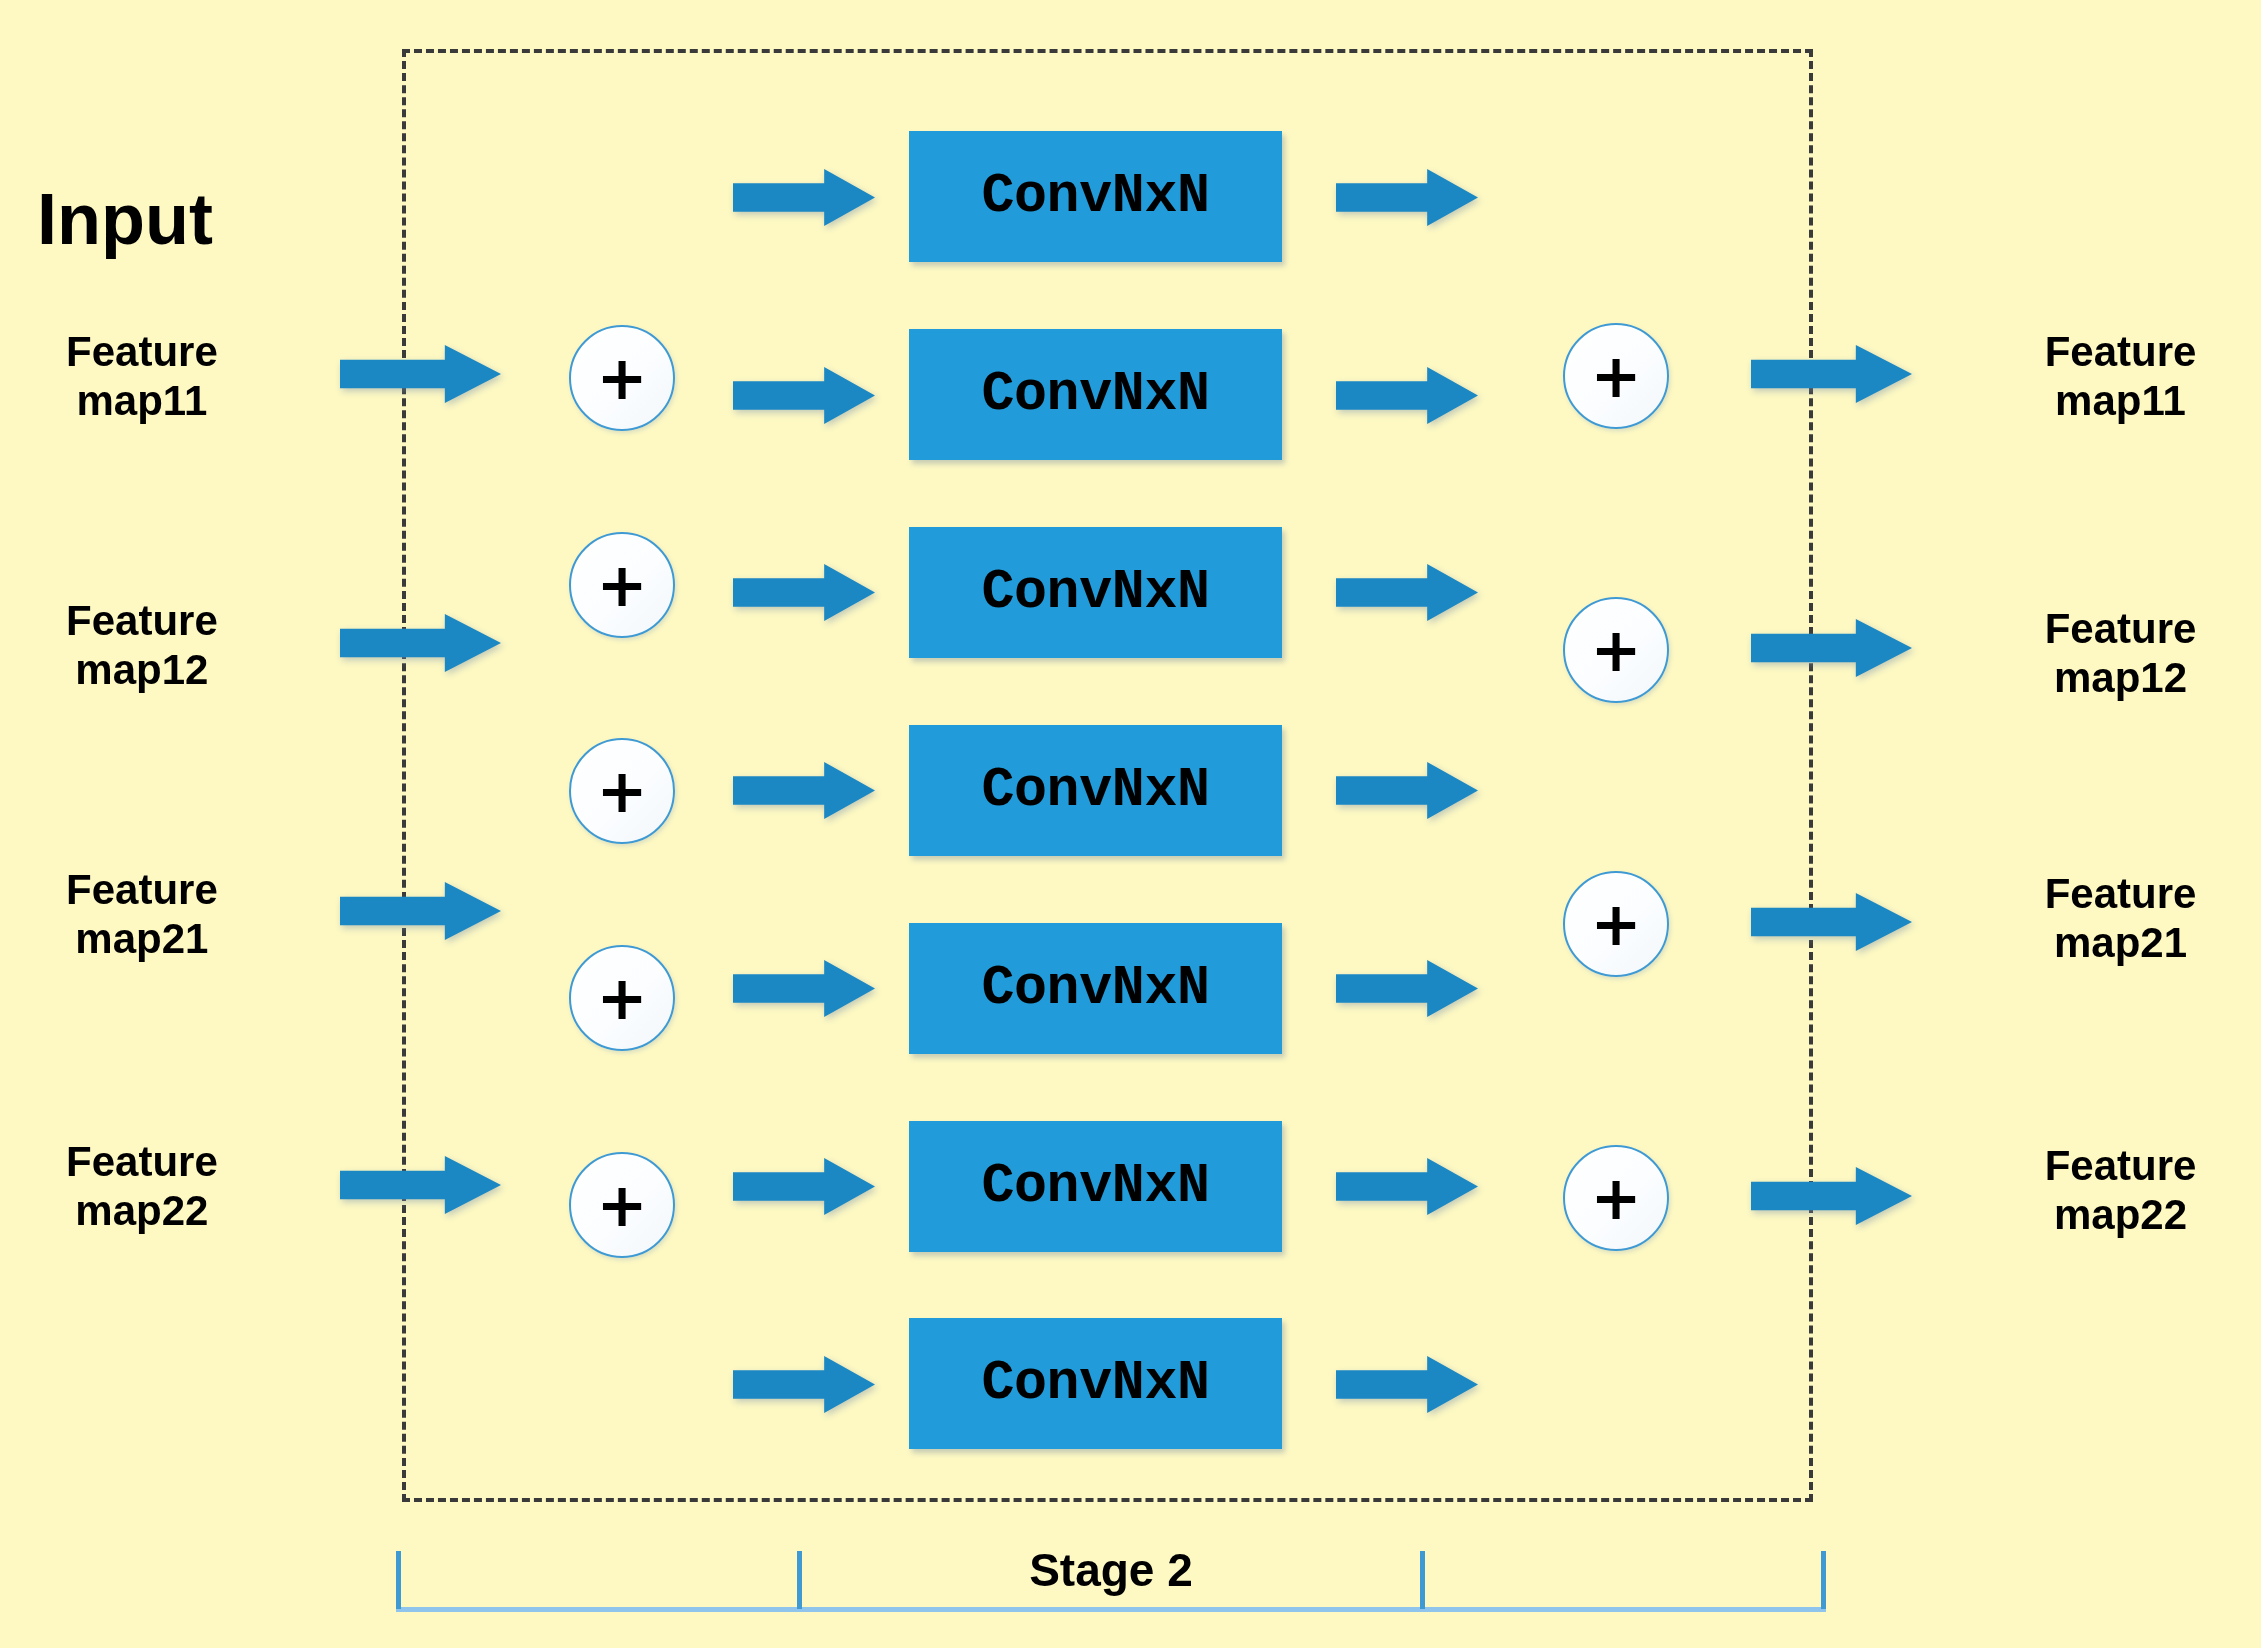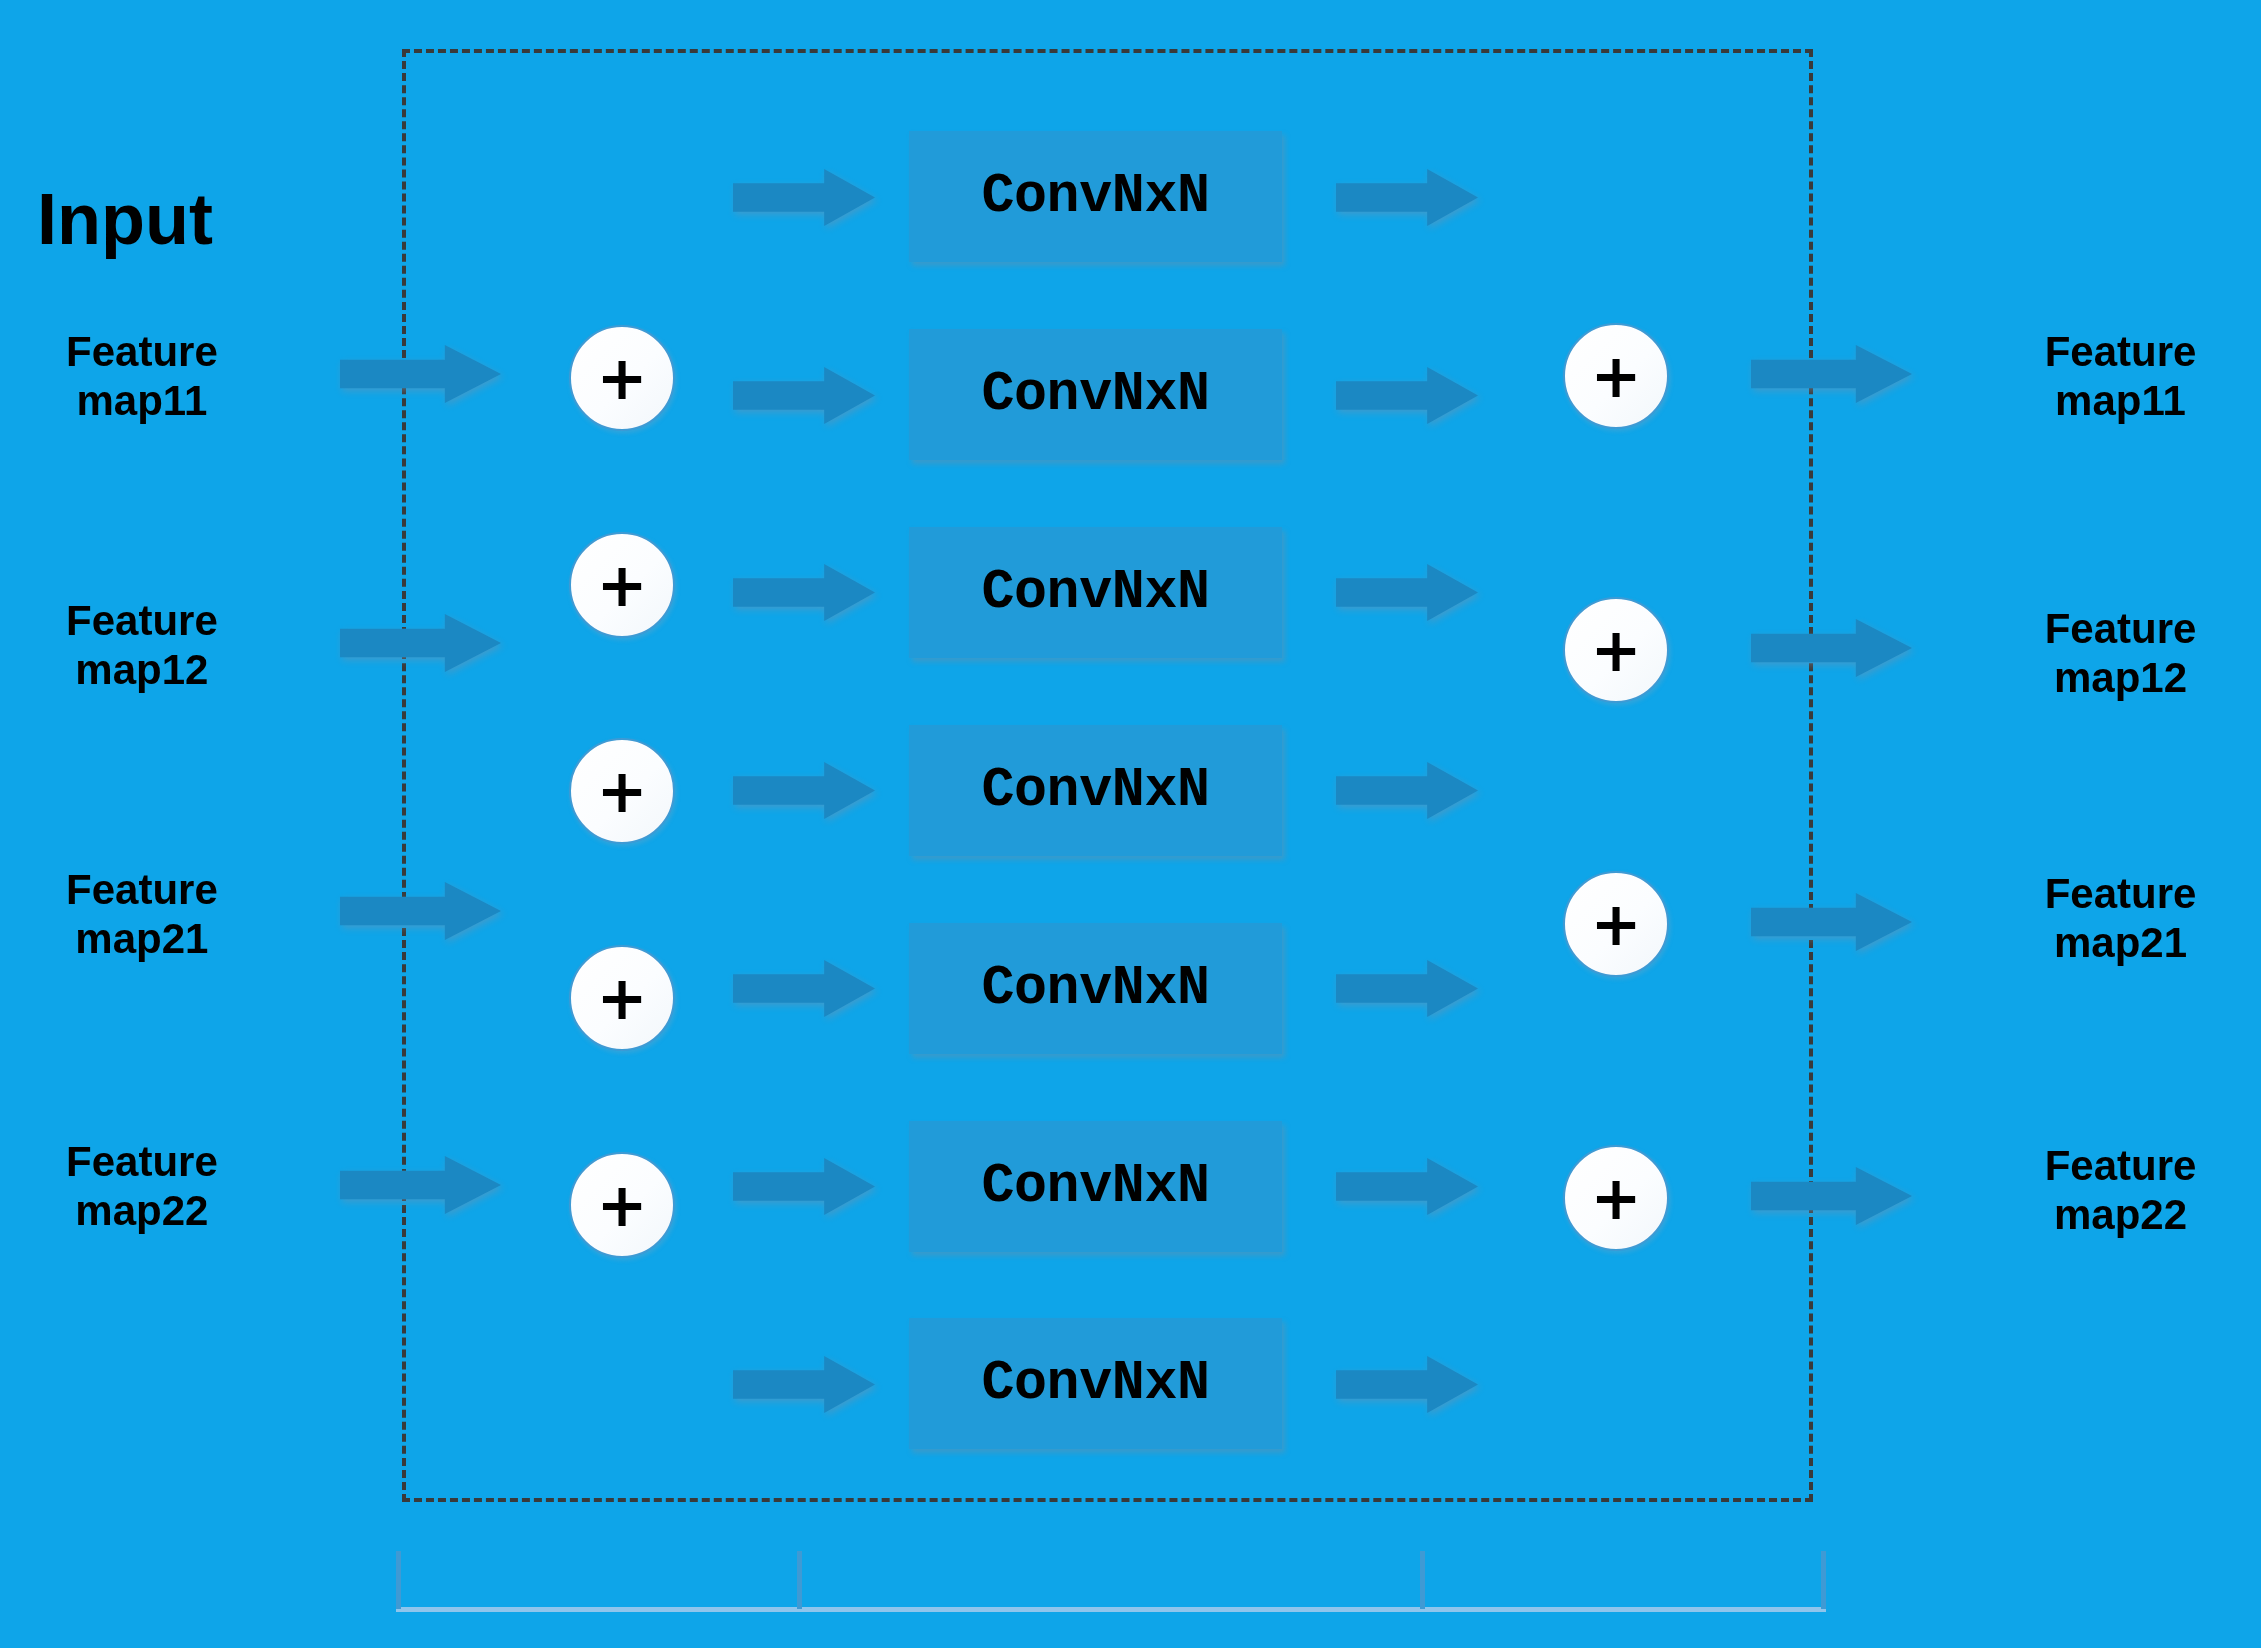--- a/index.html
+++ b/index.html
@@ -2,21 +2,21 @@
 <html style="font-size:12px"><head>
 <meta charset="utf-8">
 <title>Multi-Stage Conv Diagram</title>
 <style>
   html,body{margin:0;padding:0;background:#ffffff;}
   body{font-family:"Liberation Sans", sans-serif;}
   #stage{
     position:relative;
     width:2261px;
     height:1648px;
-    background:#0ea5e9;
+    background:#fef9c3;
     overflow:hidden;
   }
   
   .dashed-box{
     position:absolute;
     box-sizing:border-box;
     border:4.5px dashed #3a3a3a;
     background:transparent;
   }
   
@@ -283,15 +283,16 @@
     </svg>
   </div>
 
   <div class="bracket-line" style="left:396px; top:1607px; width:1430px; height:4.5px;"></div>
 
   <div class="bracket-tick" style="left:396px; top:1551px; width:4.5px; height:58px;"></div>
   <div class="bracket-tick" style="left:797px; top:1551px; width:4.5px; height:58px;"></div>
   <div class="bracket-tick" style="left:1420px; top:1551px; width:4.5px; height:58px;"></div>
   <div class="bracket-tick" style="left:1821px; top:1551px; width:4.5px; height:58px;"></div>
 
+  <div class="stage-label" style="left:797px; top:1547px; width:628px; font-size:46px;">Stage 2</div>
 
 </div>
 
 
 </body></html>

